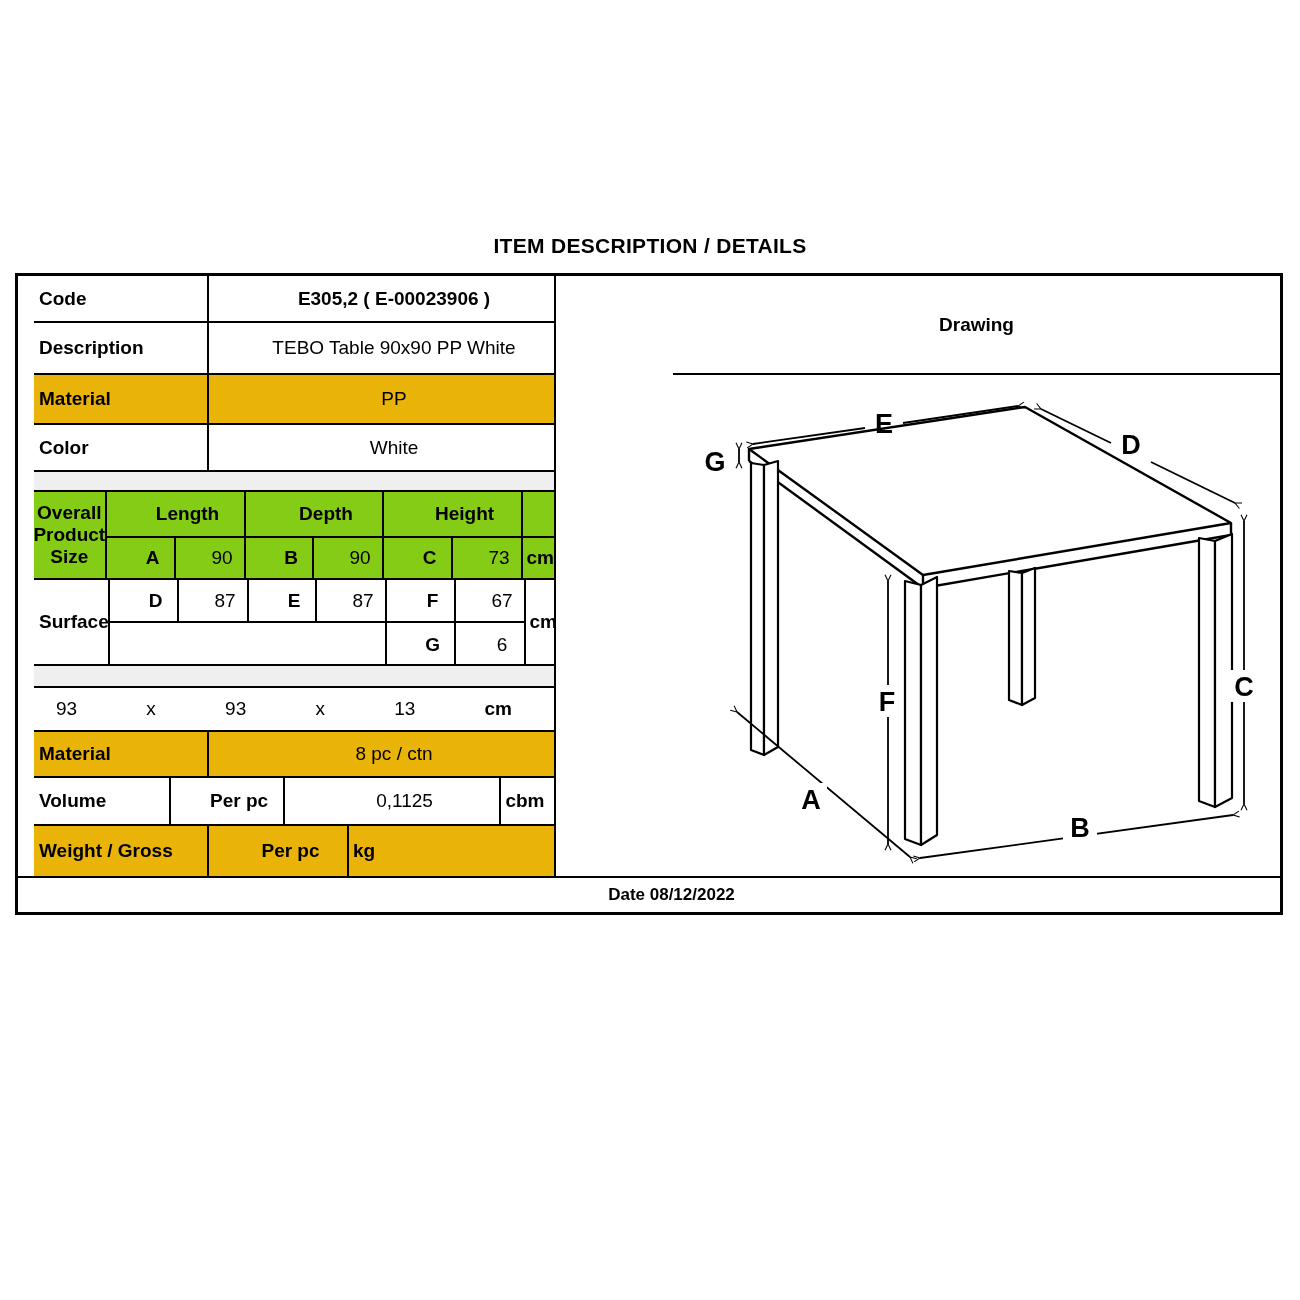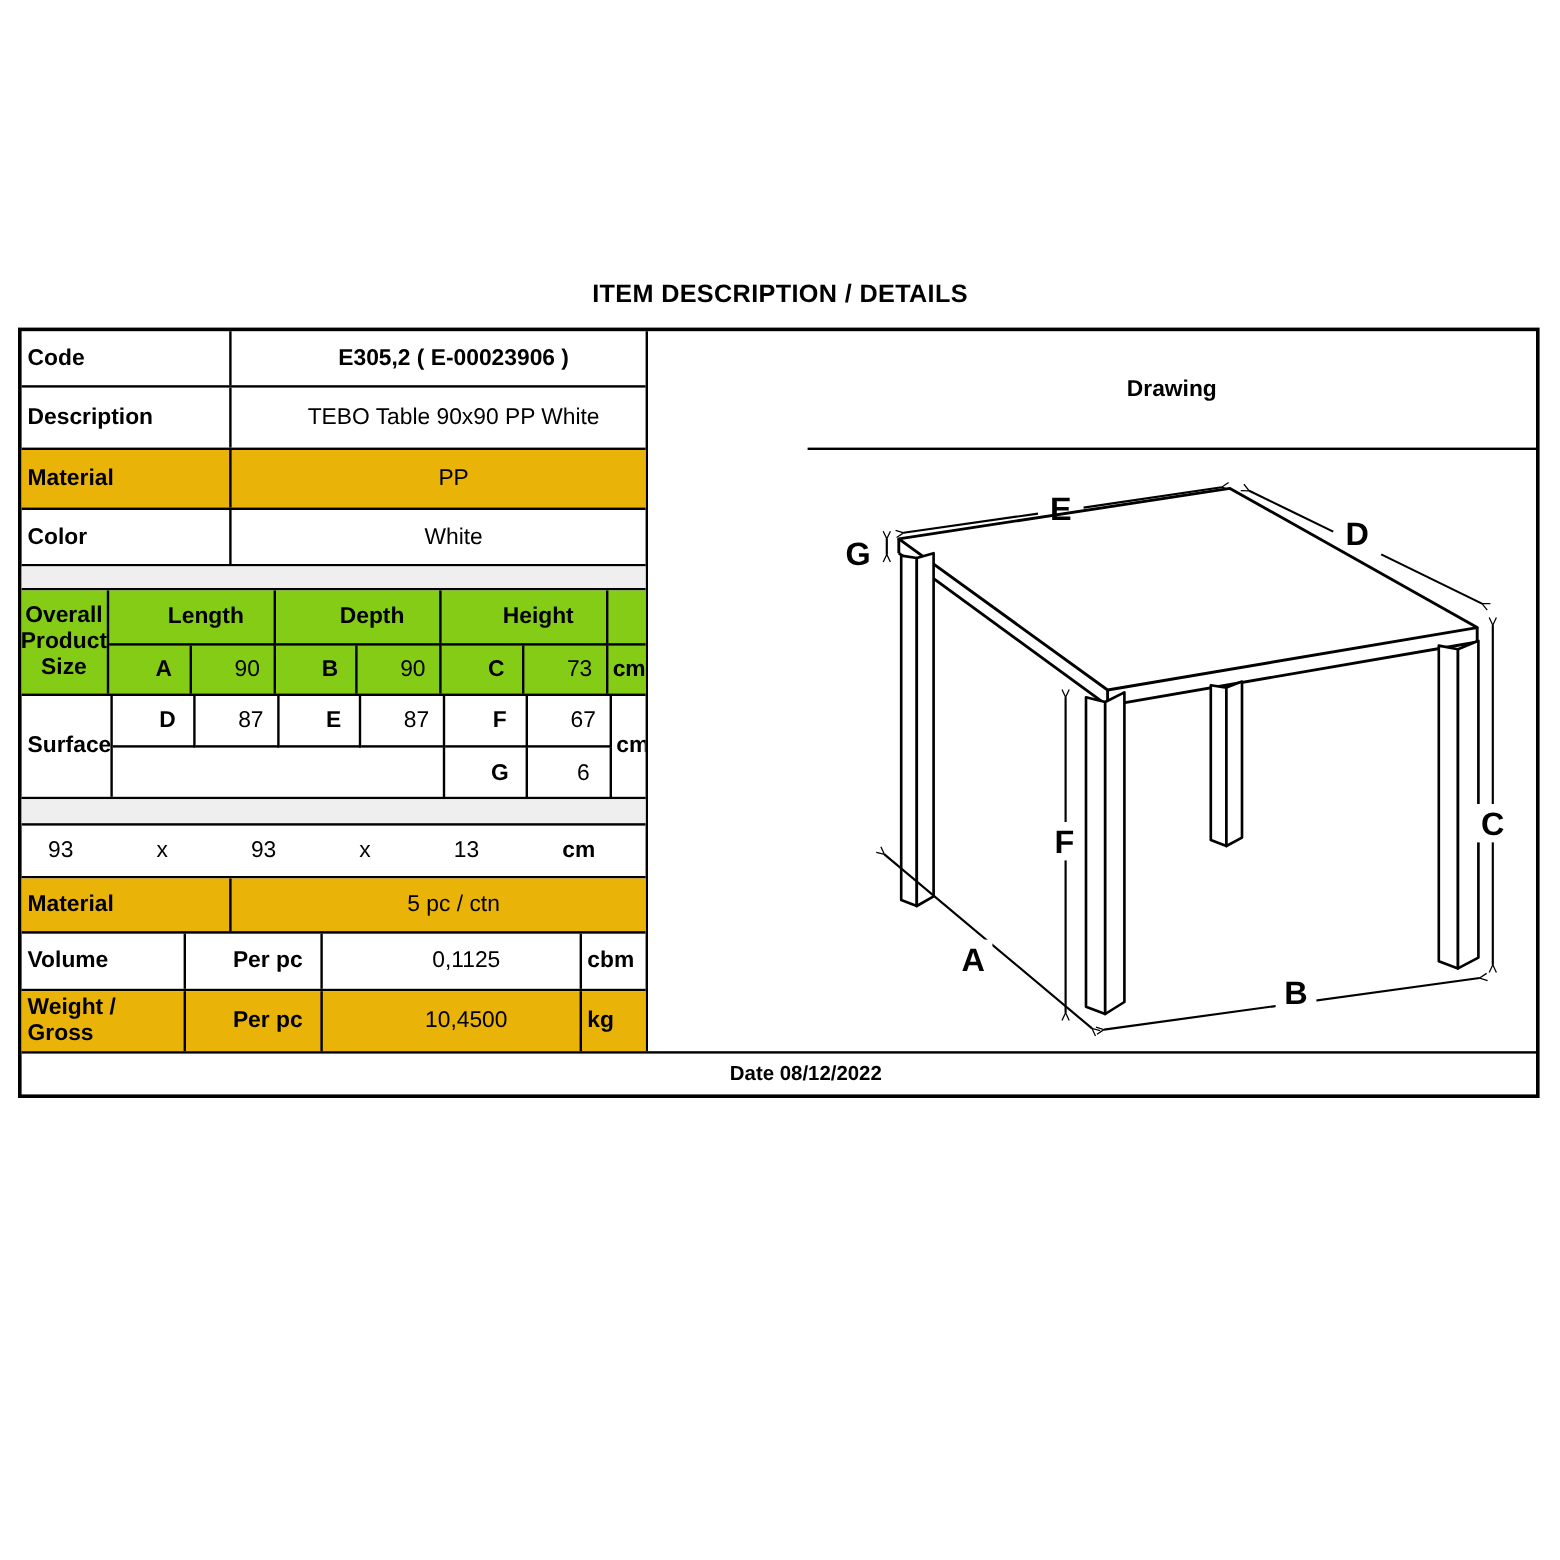--- a/index.html
+++ b/index.html
@@ -2,21 +2,21 @@
 <html><head>
 <meta charset="utf-8">
 <style>
   html,body{margin:0;padding:0;background:#fff;}
   .sheet{position:relative;width:1300px;height:1300px;background:#fff;
          font-family:"Liberation Sans",sans-serif;color:#000;}
   .title{position:absolute;left:0;top:234px;width:100%;text-align:center;
          font-size:21px;font-weight:bold;letter-spacing:.3px;}
   .frame{position:absolute;left:15px;top:273px;width:1268px;height:642px;
          border:3px solid #000;box-sizing:border-box;}
-  .left{position:absolute;left:0;top:0;width:522px;height:600px;
+  .left{position:absolute;left:16px;top:0;width:522px;height:600px;
         border-right:2px solid #000;box-sizing:border-box;display:flex;flex-direction:column;}
   .right{position:absolute;left:655px;top:0;width:607px;height:600px;}
   .daterow{position:absolute;left:0;top:600px;width:1262px;height:36px;
            border-top:2px solid #000;box-sizing:border-box;display:flex;
            align-items:center;justify-content:center;font-weight:bold;font-size:17px;padding-left:45px;}
   .row{display:flex;border-bottom:2px solid #000;box-sizing:border-box;flex:0 0 auto;}
   .row.last{border-bottom:none;}
   .cell{box-sizing:border-box;display:flex;align-items:center;justify-content:center;
         font-size:19px;overflow:hidden;padding-left:25px;}
   .lab{width:175px;border-right:2px solid #000;font-weight:bold;justify-content:flex-start;
@@ -121,34 +121,33 @@
           <span>x</span>
           <span>93</span>
           <span>x</span>
           <span>13</span>
           <span class="bold">cm</span>
         </div>
       </div>
 
       <div class="row gray" style="height:46px">
         <div class="cell lab">Material</div>
-        <div class="cell val">5 pc / ctn</div>
+        <div class="cell val">8 pc / ctn</div>
       </div>
 
       <div class="row" style="height:48px">
         <div class="cell lab">Volume</div>
         <div class="cell bold br" style="width:140px">Per pc</div>
         <div class="cell br" style="width:273px">0,1125</div>
         <div class="cell unitcell" style="width:67px">cbm</div>
       </div>
 
       <div class="row gray last" style="height:50px">
         <div class="cell lab">Weight / Gross</div>
         <div class="cell bold br" style="width:140px">Per pc</div>
-        <div class="cell br" style="width:273px">10,4500</div>
         <div class="cell unitcell" style="width:67px">kg</div>
       </div>
     </div>
 
     <div class="right">
       <div class="dheader">Drawing</div>
       <svg class="dcanvas" viewBox="0 0 607 501">
         <defs>
           <marker id="arr" viewBox="0 0 12 12" refX="1.5" refY="6" markerWidth="8" markerHeight="8" orient="auto-start-reverse" markerUnits="userSpaceOnUse">
             <path d="M11,1.5 L1.5,6 L11,10.5" fill="none" stroke="#000" stroke-width="1.6"></path>

